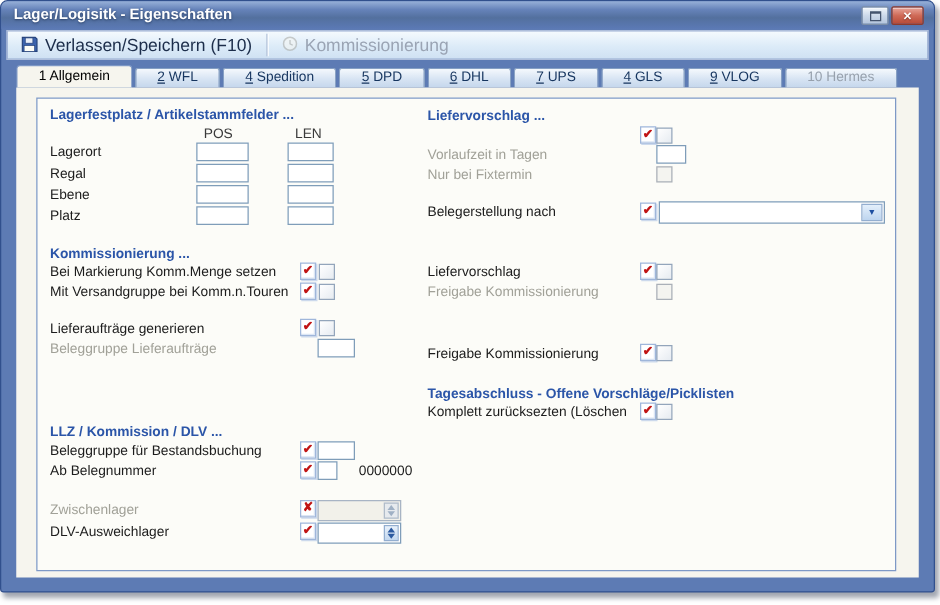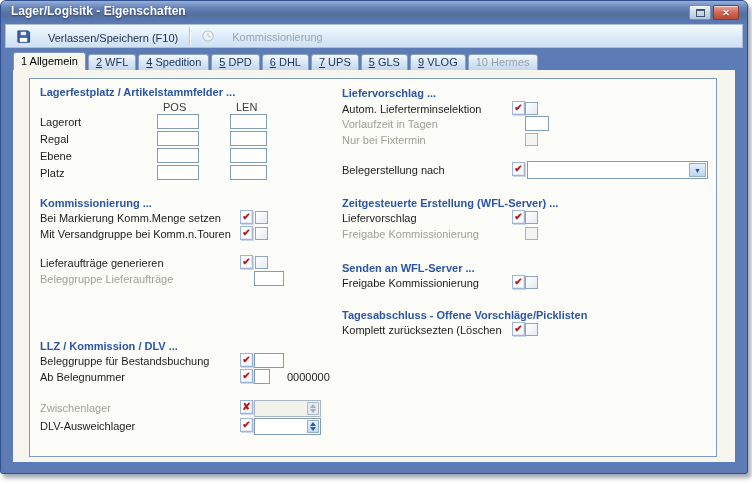--- a/index.html
+++ b/index.html
@@ -21,28 +21,28 @@
     box-shadow:inset 0 1px 0 rgba(255,255,255,.55);}
   .wbtn.restore{width:20px;background:linear-gradient(#f2f6fb,#ccd9ea 50%,#b5c6dd);border:1px solid #7d8fa8;}
   .restore-glyph{display:block;width:7px;height:5px;border:1px solid #44546e;border-top-width:2px;background:transparent;}
   .wbtn.close{width:24px;background:linear-gradient(#e9a79c,#cf6a57 50%,#b84a38);border:1px solid #8e3a2c;
     color:#fff;font-size:9px;font-weight:bold;text-shadow:0 1px 1px #7a2c1f;}
 
   
   .toolbar{position:absolute;top:23px;left:4px;right:4px;height:24px;
     background:linear-gradient(#f5fafe,#dcebf8 55%,#cfe1f3);
     border:1px solid #aebedb;display:flex;align-items:center;padding-left:4px;box-sizing:border-box;}
-  .tb-btn{display:flex;align-items:flex-end;gap:17px;padding:2px 6px;font-size:11px;color:#1c2d4a;border-radius:2px;}
+  .tb-btn{display:flex;align-items:flex-start;gap:5px;padding:2px 6px;font-size:14px;color:#1c2d4a;border-radius:2px;}
   .tb-btn.disabled{color:#9aa4b4;}
   .tb-btn.disabled svg{opacity:.55;}
   .tb-sep{width:1px;height:18px;background:#b5c4da;box-shadow:1px 0 0 #fff;margin:0 5px;}
 
   
   .tabstrip{position:absolute;top:52px;left:12px;right:12px;height:17px;display:flex;align-items:flex-end;}
-  .tab{display:inline-block;height:15px;line-height:15px;padding:0 7px;margin-right:2px;font-size:11px;color:#16355f;
+  .tab{display:inline-block;height:15px;line-height:15px;padding:0 17px;margin-right:2px;font-size:11px;color:#16355f;
     background:linear-gradient(#f5f9fd,#d7e4f3 55%,#c5d7ec);
     border:1px solid #8aa3c4;border-bottom:none;border-radius:3px 3px 0 0;white-space:nowrap;}
   .tab:not(.active):not(.disabled)::first-letter{text-decoration:underline;}
   .tab.active{background:#f6f5ee;color:#000;height:17px;line-height:16px;border-color:#7c97c5;position:relative;z-index:2;}
   .tab.disabled{color:#97a1ad;text-align:center;}
 
   
   .page{position:absolute;top:69px;left:12px;width:722px;height:392px;background:#f6f5ee;}
   .panel{position:absolute;left:16px;top:8px;width:686px;height:377px;background:#fcfcf8;border:1px solid #7e99c6;}
 
@@ -115,21 +115,21 @@
       </div>
     </div>
 
     <div class="tabstrip">
       <div class="tab active">1 Allgemein</div>
       <div class="tab">2 WFL</div>
       <div class="tab">4 Spedition</div>
       <div class="tab">5 DPD</div>
       <div class="tab">6 DHL</div>
       <div class="tab">7 UPS</div>
-      <div class="tab">5 GLS</div>
+      <div class="tab">4 GLS</div>
       <div class="tab">9 VLOG</div>
       <div class="tab disabled">10 Hermes</div>
     </div>
 
     <div class="page">
       <div class="panel">
 
         <div class="hdr" style="left:10px;top:7px">Lagerfestplatz / Artikelstammfelder ...</div>
         <div class="collbl" style="left:133px;top:22px">POS</div>
         <div class="collbl" style="left:206px;top:22px">LEN</div>
@@ -191,48 +191,45 @@
         <div class="mod" style="left:210px;top:339px">✔</div>
         <div class="spin" style="left:224px;top:339px">
           <div class="spin-btn">
             <span class="tri-up"></span>
             <span class="tri-down"></span>
           </div>
         </div>
 
         <div class="hdr" style="left:312px;top:8px">Liefervorschlag ...</div>
 
-        <div class="lbl" style="left:312px;top:24px">Autom. Lieferterminselektion</div>
         <div class="mod" style="left:482px;top:22px">✔</div>
         <div class="cb" style="left:495px;top:23px"></div>
 
         <div class="lbl dis" style="left:312px;top:39px">Vorlaufzeit in Tagen</div>
         <input class="inp" style="left: 495px; top: 37px; width: 18px;">
 
         <div class="lbl dis" style="left:312px;top:55px">Nur bei Fixtermin</div>
         <div class="cb dis" style="left:495px;top:54px"></div>
 
         <div class="lbl" style="left:312px;top:85px">Belegerstellung nach</div>
         <div class="mod" style="left:482px;top:83px">✔</div>
         <div class="combo" style="left:497px;top:82px;width:179px">
           <div class="combo-btn">
             <span class="combo-arrow">▼</span>
           </div>
         </div>
 
-        <div class="hdr" style="left:312px;top:118px">Zeitgesteuerte Erstellung (WFL-Server) ...</div>
 
         <div class="lbl" style="left:312px;top:133px">Liefervorschlag</div>
         <div class="mod" style="left:482px;top:131px">✔</div>
         <div class="cb" style="left:495px;top:132px"></div>
 
         <div class="lbl dis" style="left:312px;top:149px">Freigabe Kommissionierung</div>
         <div class="cb dis" style="left:495px;top:148px"></div>
 
-        <div class="hdr" style="left:312px;top:183px">Senden an WFL-Server ...</div>
 
         <div class="lbl" style="left:312px;top:198px">Freigabe Kommissionierung</div>
         <div class="mod" style="left:482px;top:196px">✔</div>
         <div class="cb" style="left:495px;top:197px"></div>
 
         <div class="hdr" style="left:312px;top:230px">Tagesabschluss - Offene Vorschläge/Picklisten</div>
 
         <div class="lbl" style="left:312px;top:245px">Komplett zurücksezten (Löschen</div>
         <div class="mod" style="left:482px;top:243px">✔</div>
         <div class="cb" style="left:495px;top:244px"></div>

